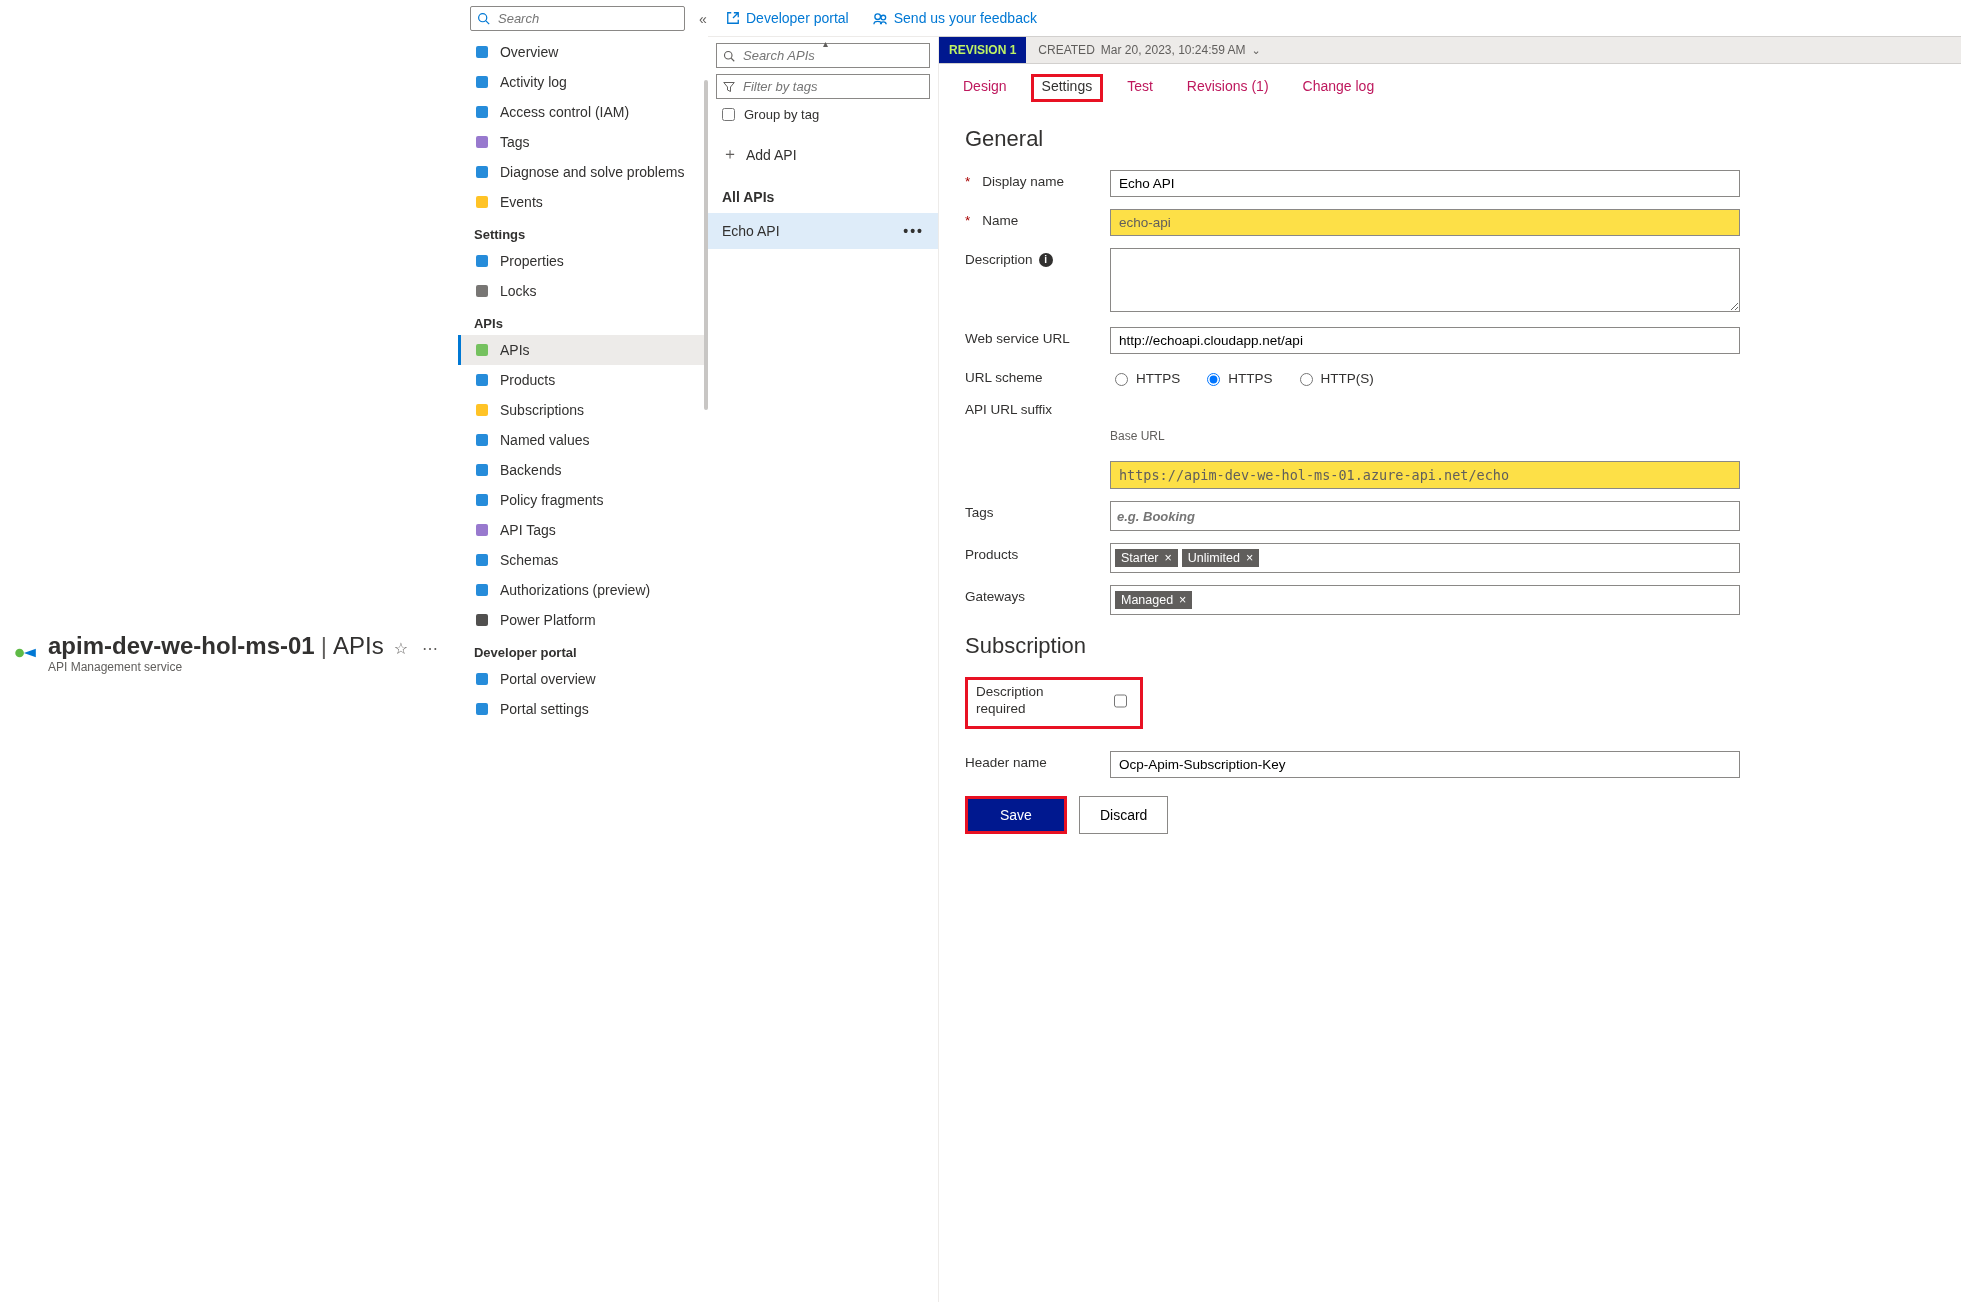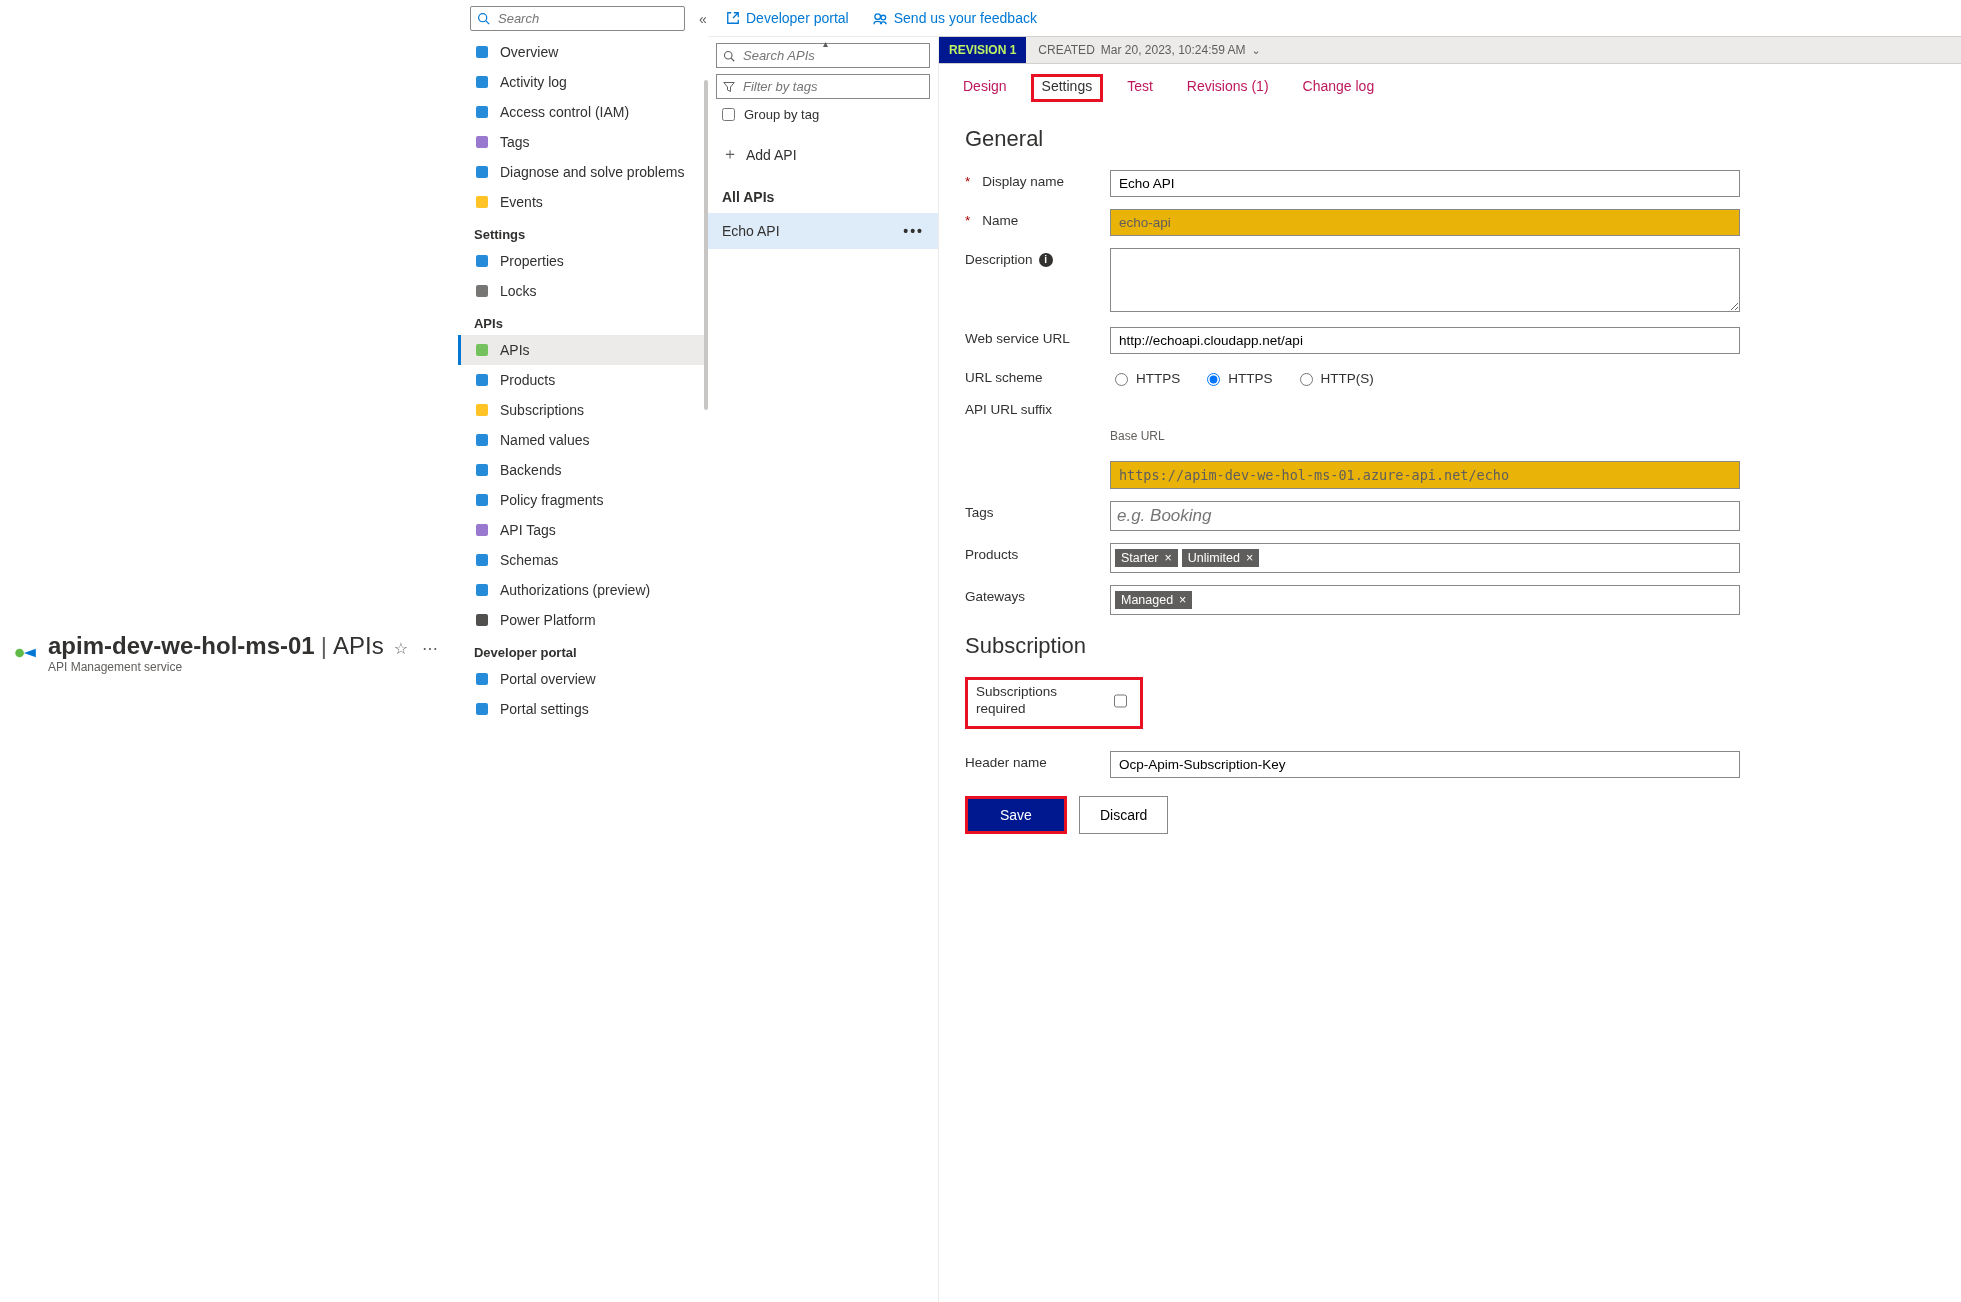--- a/index.html
+++ b/index.html
@@ -50,29 +50,29 @@
   .tab { color:#be185d; padding:4px 2px 8px; cursor:pointer;}
   .tab.current { color:#323130; }
   .tab-highlight { border:3px solid #e81123; padding:1px 8px 5px; margin-left:-8px; margin-right:-8px;}
   .content { overflow:auto; padding:12px 26px 20px; }
   h2.section { font-size:22px; font-weight:400; margin:12px 0 12px; color:#323130;}
   .form-row { display:flex; align-items:flex-start; padding:6px 0; }
   .form-label { width:145px; padding-top:4px; font-size:13.5px; display:flex; align-items:center; gap:6px;}
   .req { color:#a80000; margin-right:6px;}
   .form-field { flex:1; max-width:630px;}
   .tinput { width:100%; border:1px solid #8a8886; padding:5px 8px; font-size:13.5px;}
-  .tinput[readonly] { background:#eab308; color:#605e5c;}
+  .tinput[readonly] { background:#fde047; color:#605e5c;}
   textarea.tinput { height:64px; resize:both;}
   .base-label { font-size:12px; color:#605e5c; margin-bottom:18px;}
   .radio-row { display:flex; gap:22px; align-items:center; font-size:13.5px; padding-top:4px;}
   .radio-row label { display:flex; align-items:center; gap:5px;}
   .chips { display:flex; flex-wrap:wrap; gap:4px; border:1px solid #8a8886; padding:3px 4px; min-height:30px; align-items:center;}
   .chip { background:#605e5c; color:#fff; font-size:12.5px; padding:2px 6px; display:flex; align-items:center; gap:6px;}
   .chip .x { cursor:pointer;}
-  .chips input { border:none; outline:none; flex:1; font-style:italic; font-size:17px;}
+  .chips input { border:none; outline:none; flex:1; font-style:italic; font-size:13px;font-weight:bold;}
   .sub-box { border:3px solid #e81123; padding:4px 10px 8px 8px; display:inline-flex; align-items:center; gap:40px; width:178px; justify-content:space-between;}
   .sub-box .lbl { font-size:13.5px; line-height:1.25;}
   .sub-box input[type=checkbox]{ width:16px; height:16px;}
   .footer-btns { display:flex; gap:12px; padding:12px 0 4px;}
   .btn-save-wrap { border:3px solid #e81123; display:inline-block;}
   .btn-save { background:#00188f; color:#fff; border:none; padding:8px 32px; font-size:14px; cursor:pointer;}
   .btn-discard { background:#fff; border:1px solid #8a8886; padding:8px 20px; font-size:14px; cursor:pointer;}
   .info-icon { display:inline-flex; width:14px; height:14px; border-radius:50%; background:#323130; color:#fff; font-size:10px; align-items:center; justify-content:center; font-weight:bold;}
   svg { display:block; }
 </style>
@@ -471,21 +471,21 @@
                 <div class="chips" id="gateways-chips">
                     <span class="chip">Managed <span class="x">×</span></span>
                   </div>
               </div>
             </div>
 
             <h2 class="section">Subscription</h2>
 
             <div class="form-row">
               <div class="sub-box">
-                <span class="lbl">Subscriptions required</span>
+                <span class="lbl">Description required</span>
                 <input type="checkbox" style="">
               </div>
             </div>
 
             <div class="form-row" style="margin-top:10px">
               <div class="form-label">
                   <span>Header name</span>
                 </div>
               <div class="form-field"><input class="tinput" value="Ocp-Apim-Subscription-Key" style=""></div>
             </div>

